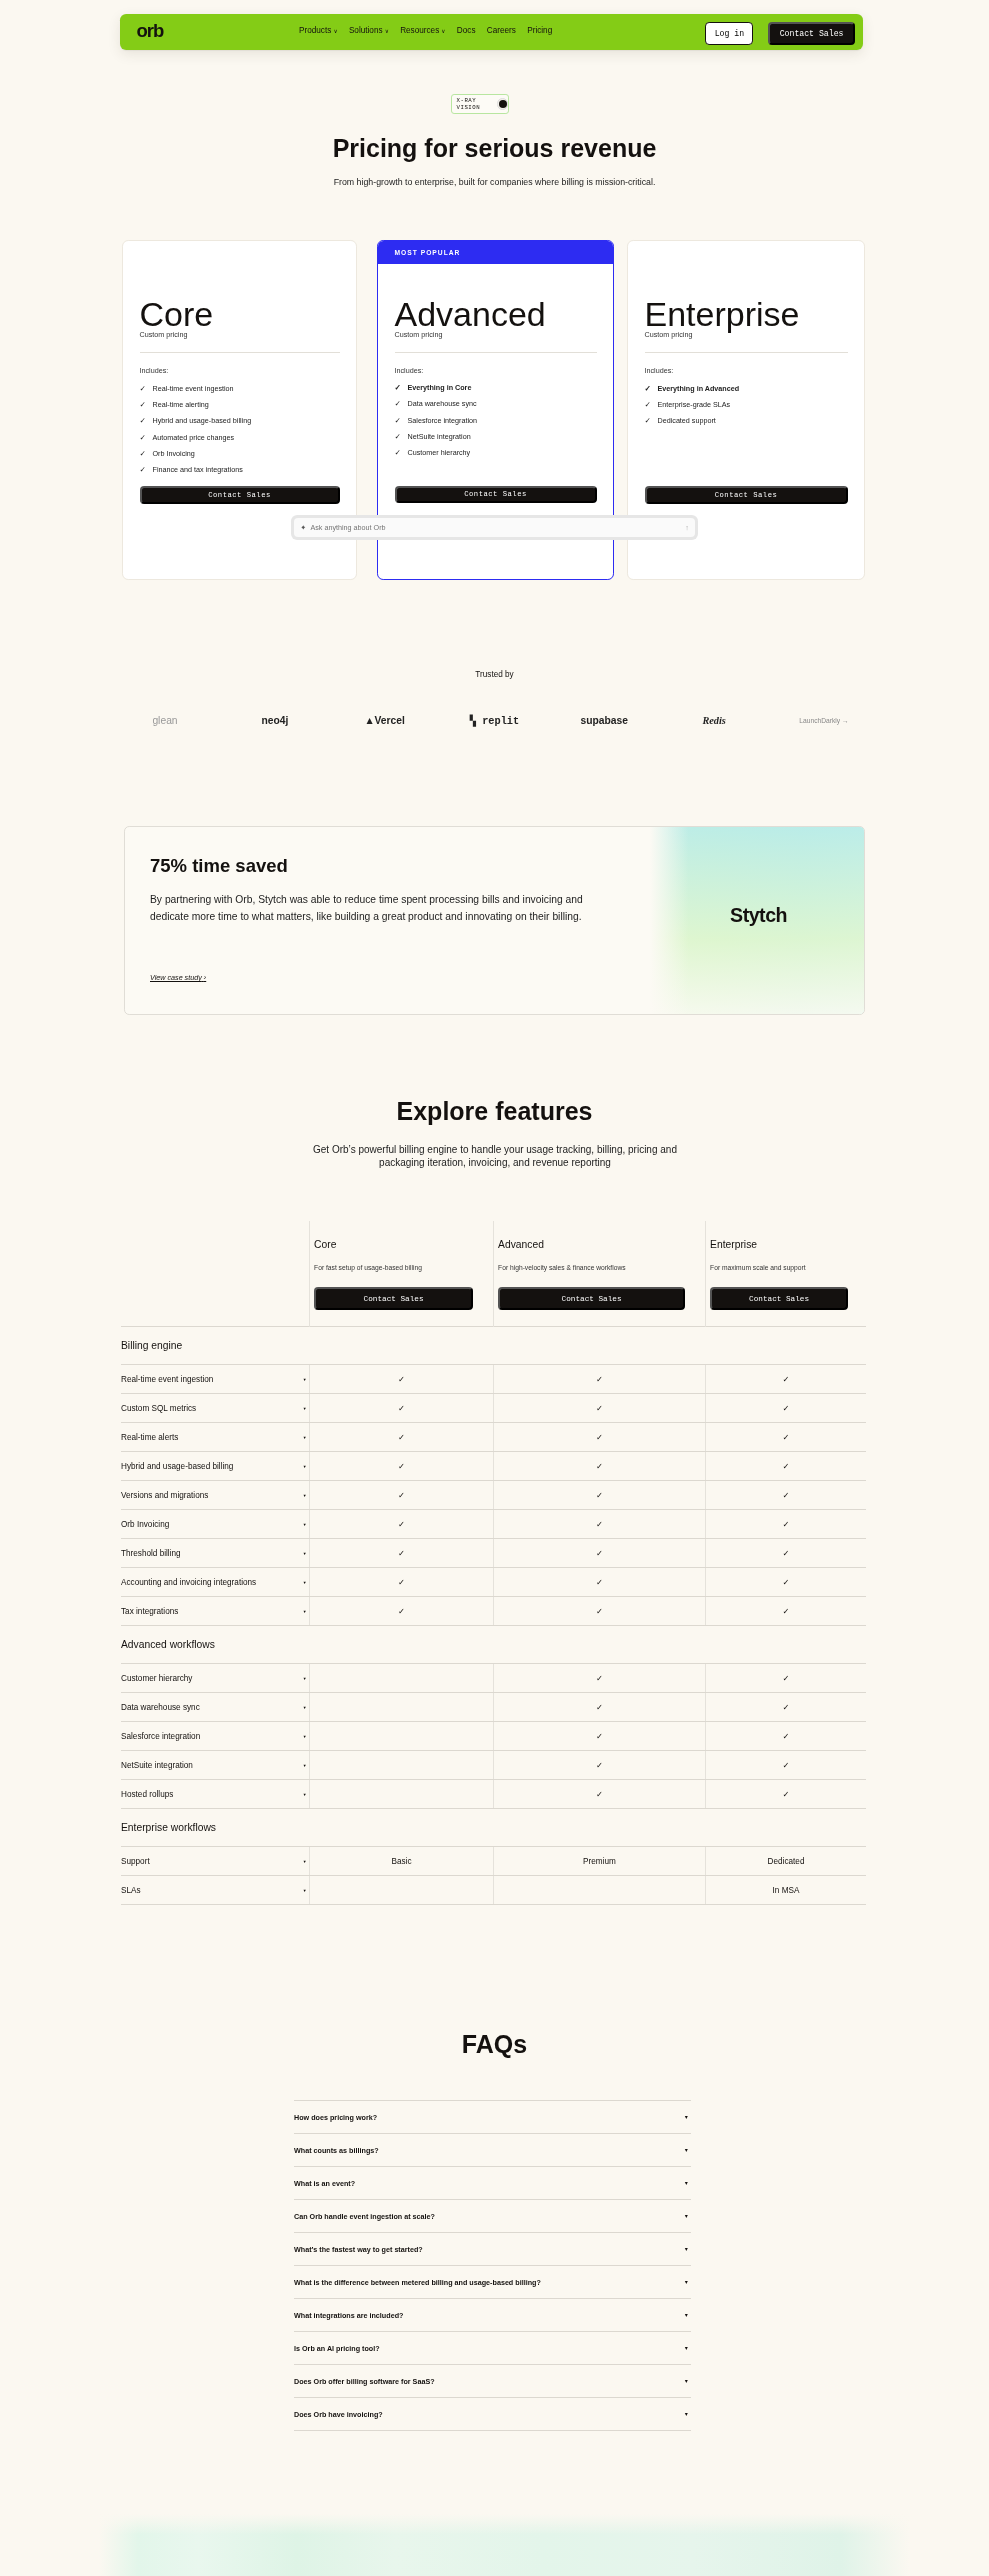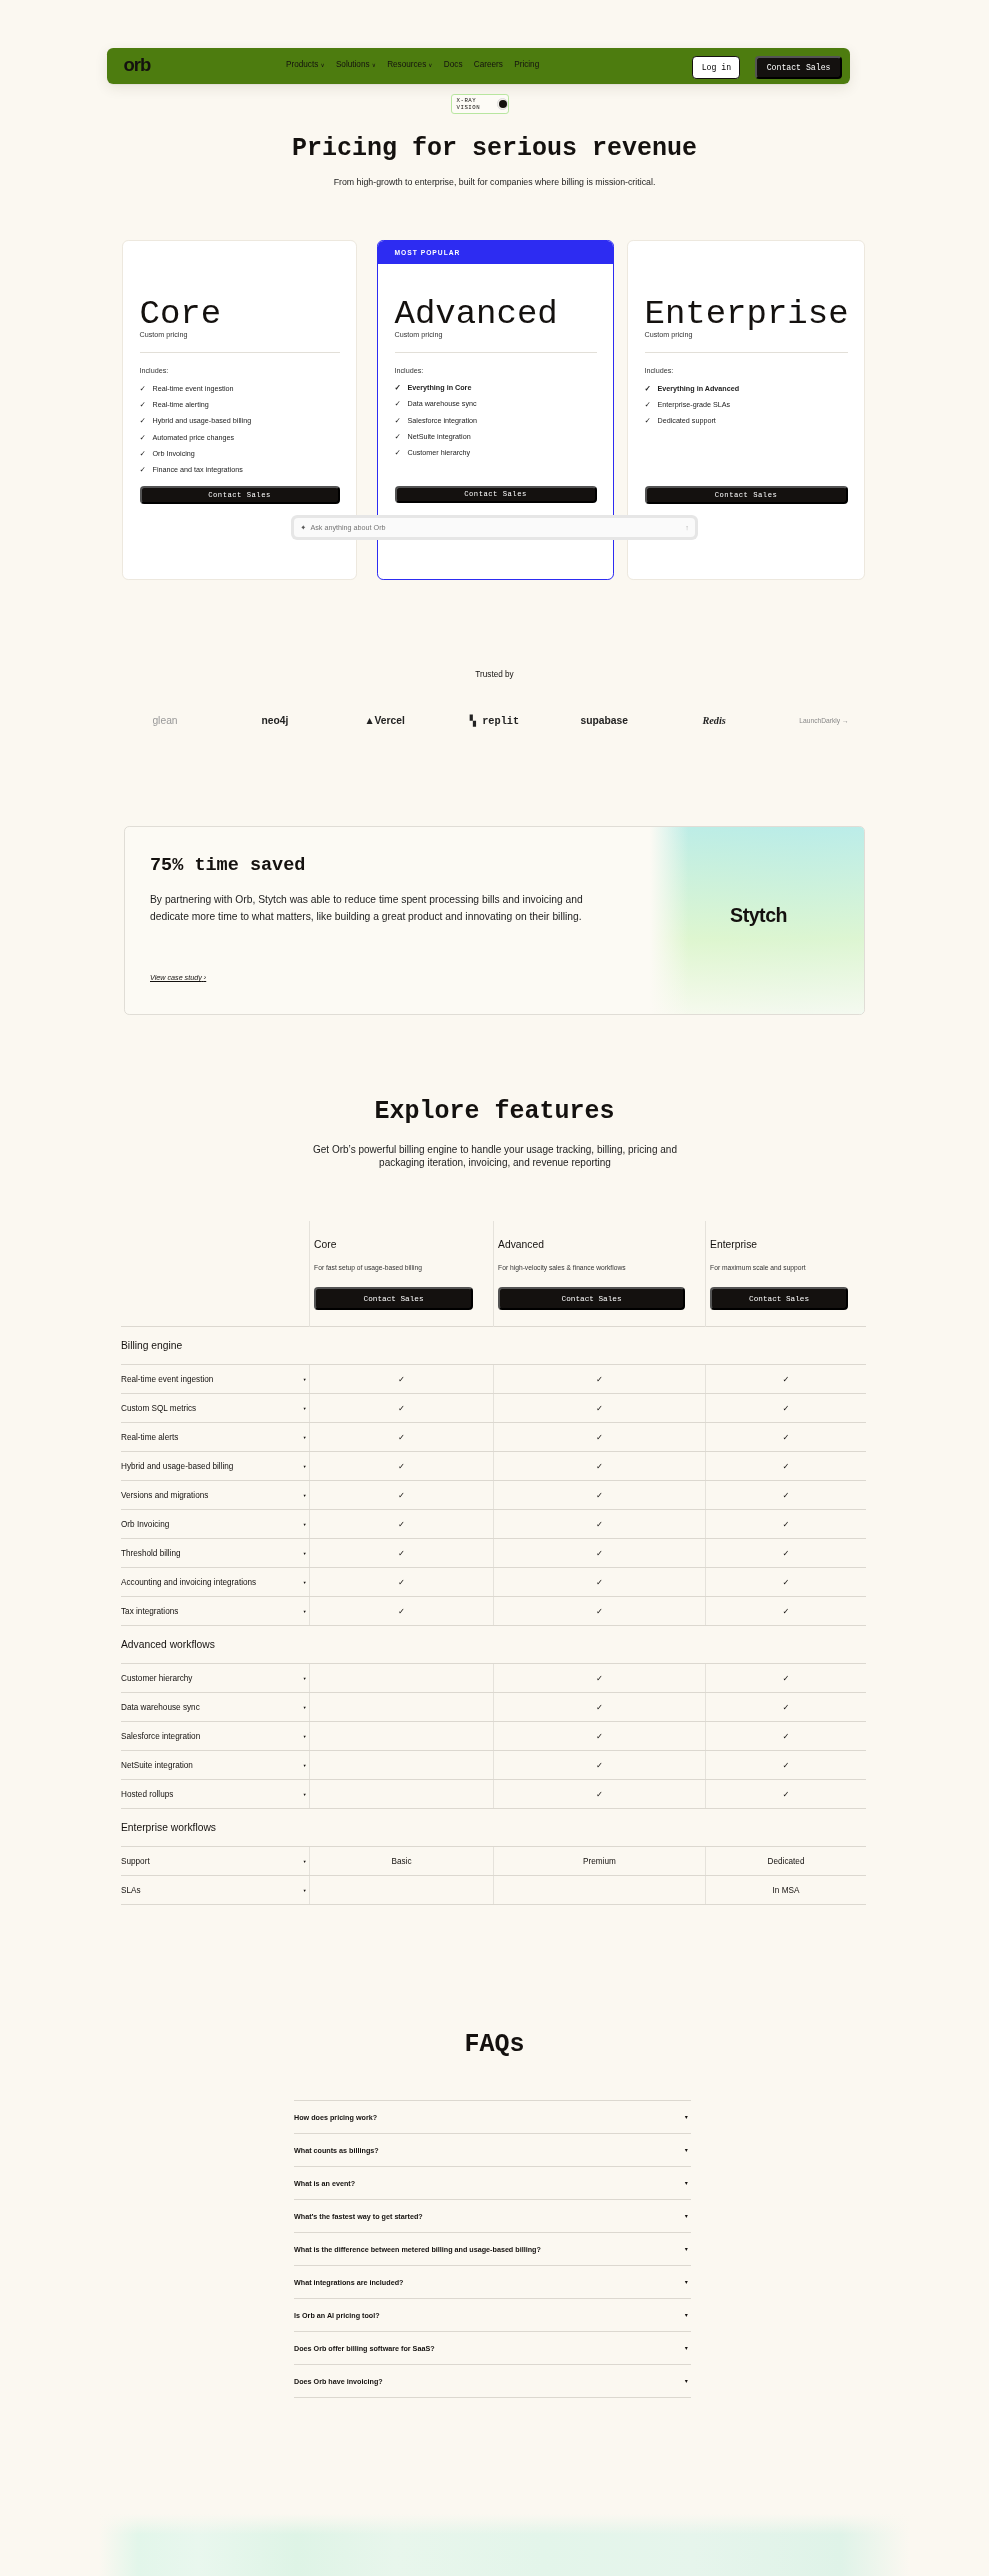--- a/index.html
+++ b/index.html
@@ -1,29 +1,29 @@
 <!DOCTYPE html>
 <html style="font-size:8.2px"><head>
 <meta charset="utf-8">
 <style>
   * { box-sizing: border-box; margin: 0; padding: 0; }
   html, body { background: #fbf8f1; }
   body {
     width: 989px; height: 3299px; position: relative; overflow: hidden;
     font-family: "Liberation Sans", sans-serif; color: #14110f;
   }
-  .serif { font-family: Liberation Mono, monospace; }
+  .serif { font-family: Liberation Sans, sans-serif; }
   .mono { font-family: "Liberation Mono", "DejaVu Sans Mono", monospace; }
 
   
   .nav {
-    position: absolute; left: 107px; top: 14px; width: 743px; height: 36px;
-    background: #4d7c0f; border-radius: 6.2px;
+    position: absolute; left: 120px; top: 14px; width: 743px; height: 36px;
+    background: #84cc16; border-radius: 6.2px;
     box-shadow: 0 4.1px 12.4px rgba(60,50,30,0.10), 0 0.5px 1px rgba(0,0,0,0.05);
-    display: flex; align-items: center; margin-top: 34px;
+    display: flex; align-items: center;
   }
   .logo { position: absolute; left: 16.5px; top: 9.3px; font-size: 18.5px; font-weight: 700; letter-spacing: -1px; line-height: 16.5px; }
   .nav-links { position: absolute; left: 179px; top: 12.4px; display: flex; gap: 11.3px; font-size: 8.2px; }
   .nav-link { display: flex; align-items: center; gap: 2.1px; cursor: pointer; }
   .chev { font-size: 5.7px; }
   .nav-actions { position: absolute; right: 8.2px; top: 8.2px; display: flex; gap: 15px; }
   .btn-outline {
     height: 23px; padding: 0 8.2px; border: 0.5px solid #14110f; border-radius: 4.1px;
     background: #fff; font-size: 8.2px; display: flex; align-items: center; cursor: pointer;
   }
@@ -473,20 +473,24 @@
     </div>
     <div class="faq-item">
       <span>What counts as billings?</span>
       <span class="tri">▼</span>
     </div>
     <div class="faq-item">
       <span>What is an event?</span>
       <span class="tri">▼</span>
     </div>
     <div class="faq-item">
+      <span>Can Orb handle event ingestion at scale?</span>
+      <span class="tri">▼</span>
+    </div>
+    <div class="faq-item">
       <span>What’s the fastest way to get started?</span>
       <span class="tri">▼</span>
     </div>
     <div class="faq-item">
       <span>What is the difference between metered billing and usage-based billing?</span>
       <span class="tri">▼</span>
     </div>
     <div class="faq-item">
       <span>What integrations are included?</span>
       <span class="tri">▼</span>

